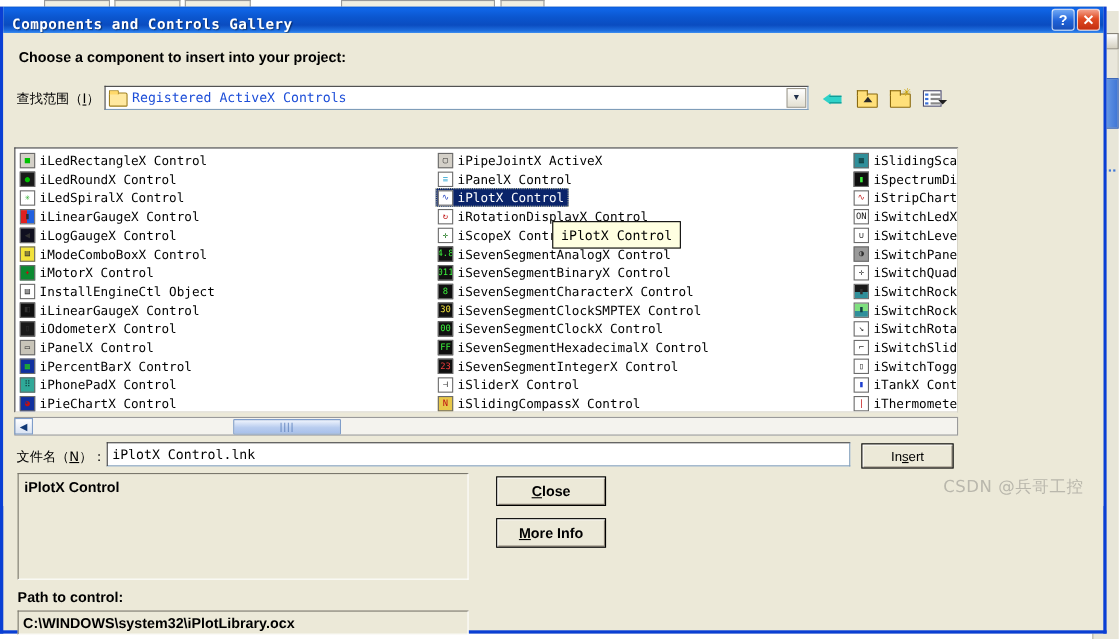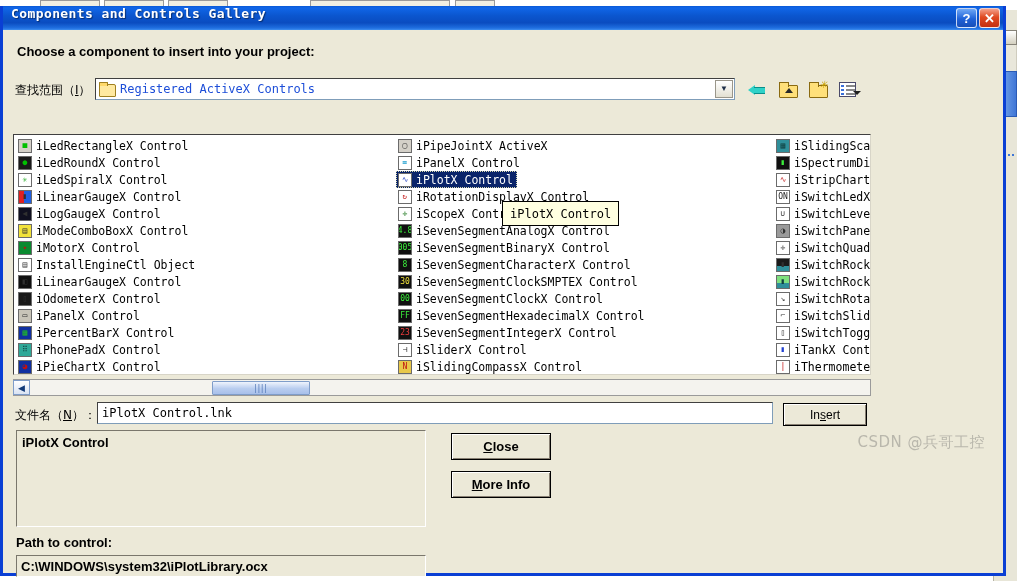--- a/index.html
+++ b/index.html
@@ -25,21 +25,21 @@
     position:absolute; left:0; top:6px; width:1006px; height:570px;
     background:#ece9d8;
     border:3px solid #0a3fd4;
     border-top:none;
     box-shadow: 0 0 0 0 transparent;
   }
   #titlebar {
     position:relative;
     height:24px;
     background:linear-gradient(180deg,#0a59d6 0%, #1066e8 8%, #0b56cf 40%, #0a4cc0 70%, #1f6fe0 92%, #3f8ff0 100%);
-    display:flex; align-items:flex-start;
+    display:flex; align-items:flex-end;
   }
   #title-text {
     color:#ffffff;
     font-family:"DejaVu Sans Mono", monospace;
     font-size:13px;
     font-weight:bold;
     letter-spacing:0.4px;
     margin-left:8px;
     text-shadow:1px 1px 1px rgba(0,0,0,0.45);
     white-space:nowrap;
@@ -418,21 +418,21 @@
           </div>
           <div class="lv-item">
             <span class="lv-ico" style="background:#ffffff;display:flex;align-items:center;justify-content:center;font-size:8px;line-height:1;color:#107010;font-family:&quot;DejaVu Sans Mono&quot;,monospace;">✛</span>
             <span>iScopeX Control</span>
           </div>
           <div class="lv-item">
             <span class="lv-ico" style="background:#101010;display:flex;align-items:center;justify-content:center;font-size:8px;line-height:1;color:#3cf03c;font-family:&quot;DejaVu Sans Mono&quot;,monospace;">4.8</span>
             <span>iSevenSegmentAnalogX Control</span>
           </div>
           <div class="lv-item">
-            <span class="lv-ico" style="background:#101010;display:flex;align-items:center;justify-content:center;font-size:8px;line-height:1;color:#3cf03c;font-family:&quot;DejaVu Sans Mono&quot;,monospace;">005</span>
+            <span class="lv-ico" style="background:#101010;display:flex;align-items:center;justify-content:center;font-size:8px;line-height:1;color:#3cf03c;font-family:&quot;DejaVu Sans Mono&quot;,monospace;">011</span>
             <span>iSevenSegmentBinaryX Control</span>
           </div>
           <div class="lv-item">
             <span class="lv-ico" style="background:#101010;display:flex;align-items:center;justify-content:center;font-size:8px;line-height:1;color:#3cf03c;font-family:&quot;DejaVu Sans Mono&quot;,monospace;">8</span>
             <span>iSevenSegmentCharacterX Control</span>
           </div>
           <div class="lv-item">
             <span class="lv-ico" style="background:#101010;display:flex;align-items:center;justify-content:center;font-size:8px;line-height:1;color:#f0e03c;font-family:&quot;DejaVu Sans Mono&quot;,monospace;">30</span>
             <span>iSevenSegmentClockSMPTEX Control</span>
           </div>

